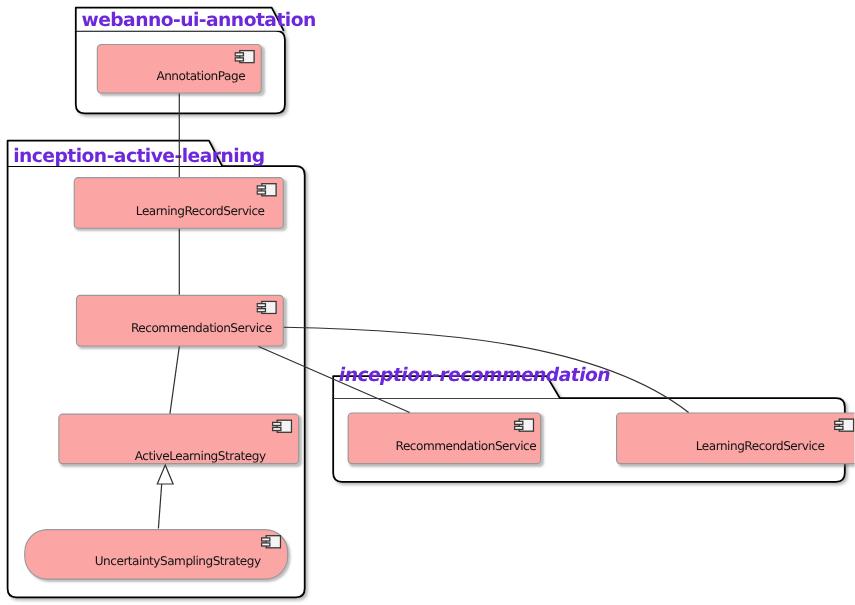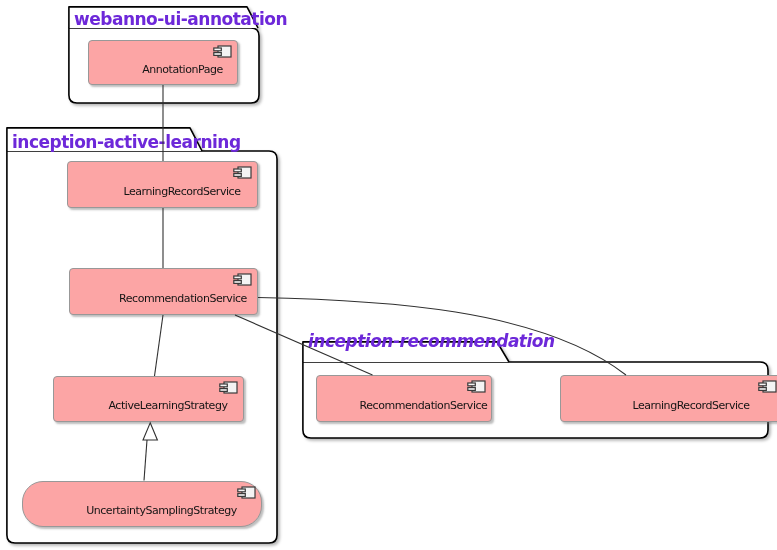--- a/index.html
+++ b/index.html
@@ -79,21 +79,21 @@
 
   <div class="component" style="left:69px; top:268px; width:189px; height:47px;">
     <svg class="comp-icon" width="19" height="13" viewBox="0 0 19 13">
       <rect x="5" y="1" width="13" height="11"></rect>
       <rect x="0.8" y="3" width="7.5" height="2.8"></rect>
       <rect x="0.8" y="7.6" width="7.5" height="2.8"></rect>
     </svg>
     <span>RecommendationService</span>
   </div>
 
-  <div class="component" style="left:53px; top:376px; width:191px; height:46px;">
+  <div class="component" style="left:53px; top:376px; width:219px; height:46px;align-items:flex-end;">
     <svg class="comp-icon" width="19" height="13" viewBox="0 0 19 13">
       <rect x="5" y="1" width="13" height="11"></rect>
       <rect x="0.8" y="3" width="7.5" height="2.8"></rect>
       <rect x="0.8" y="7.6" width="7.5" height="2.8"></rect>
     </svg>
     <span>ActiveLearningStrategy</span>
   </div>
 
   <div class="component" style="left:22px; top:481px; width:240px; height:46px;border-radius:21px;">
     <svg class="comp-icon" width="19" height="13" viewBox="0 0 19 13">

